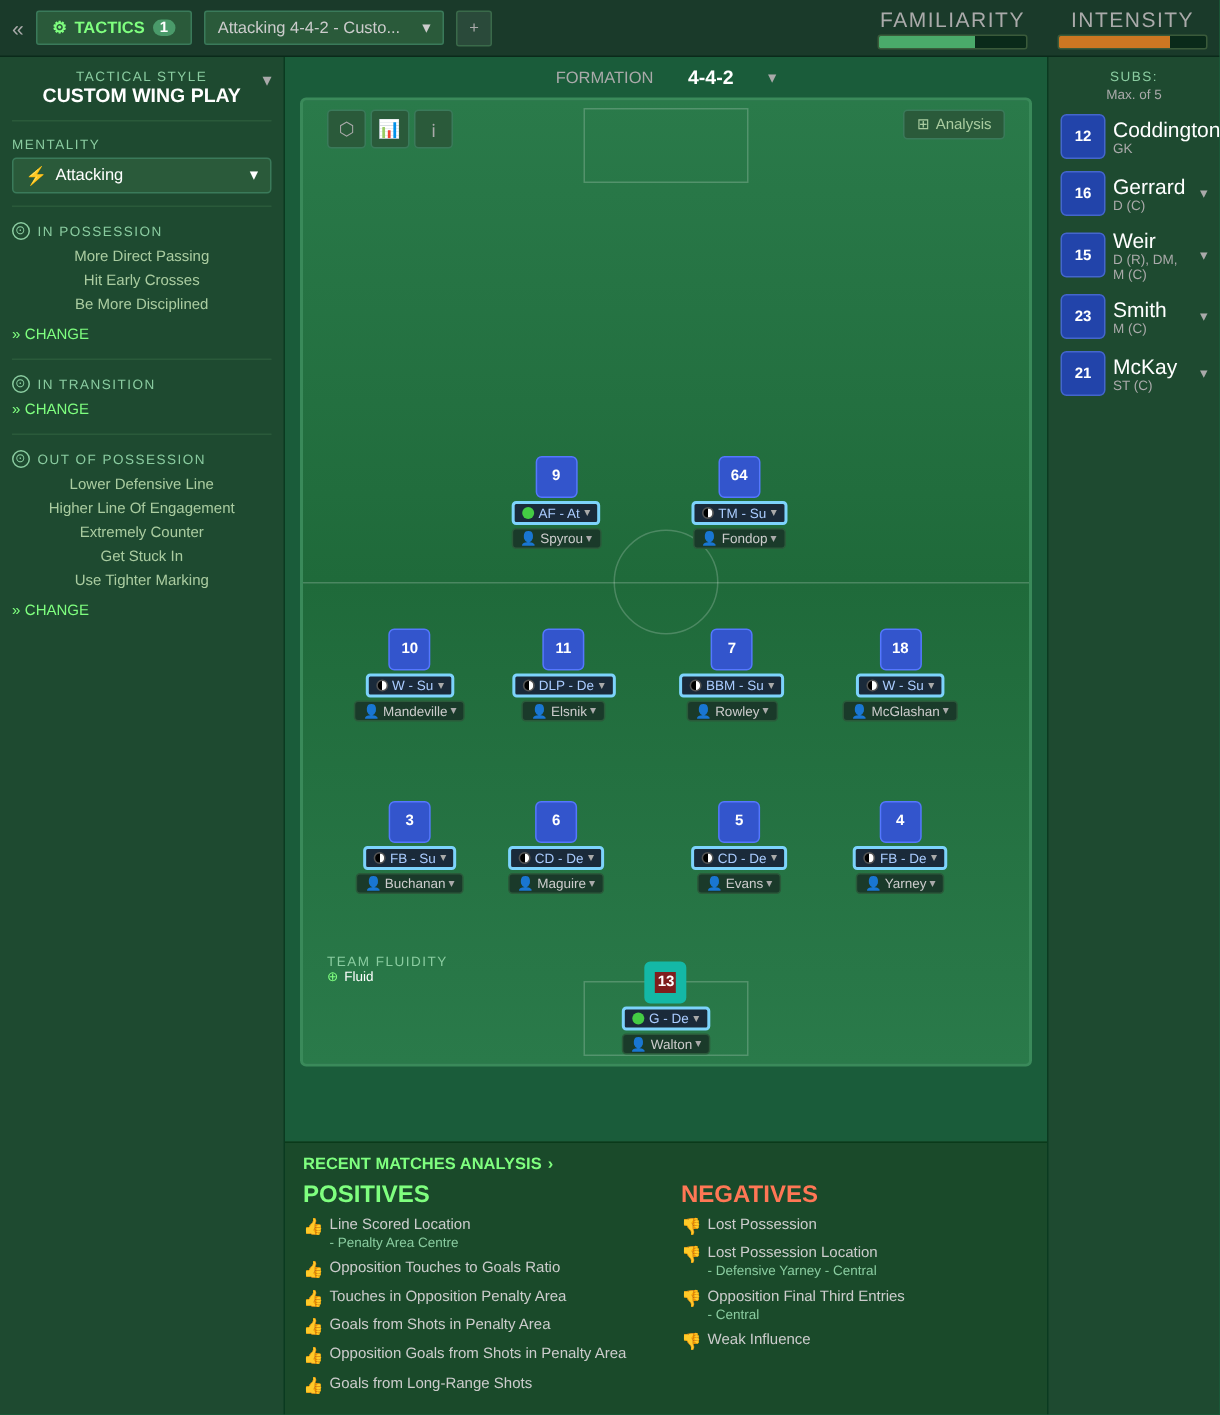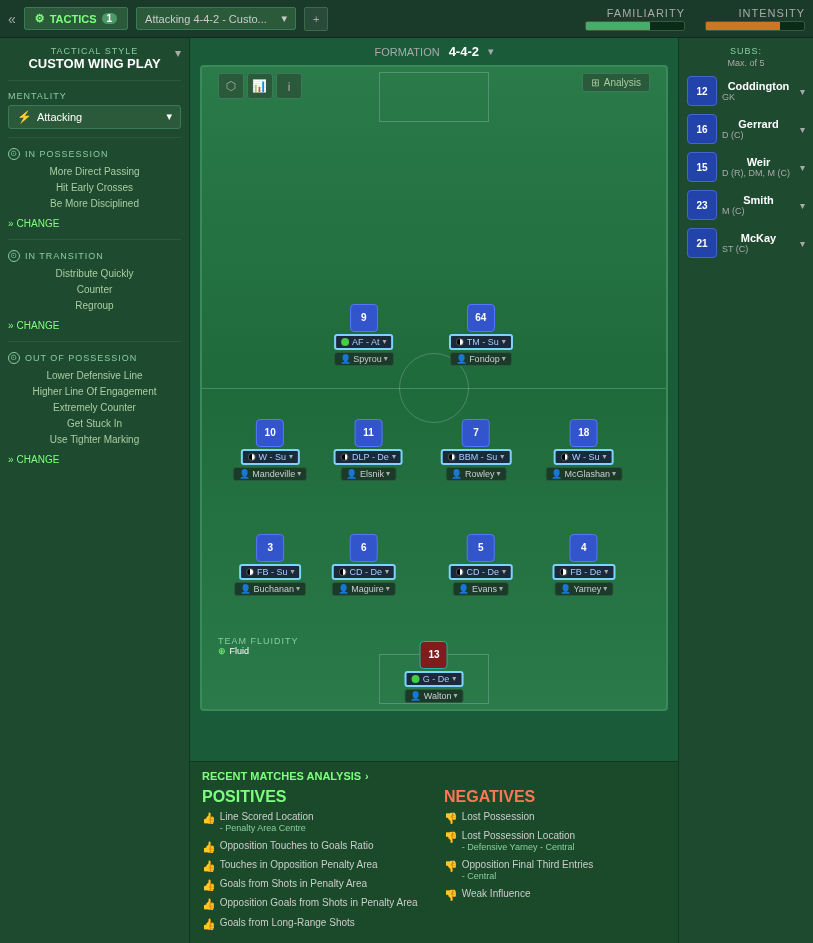--- a/index.html
+++ b/index.html
@@ -72,23 +72,23 @@
       border-radius: 2px;
       cursor: pointer;
     }
     .familiarity-section {
       margin-left: auto;
       display: flex;
       gap: 20px;
       align-items: center;
     }
     .bar-label {
-      font-size: 11px;
+      font-size: 14px;
       color: #aaa;
-      text-align: right;
+      text-align: center;
       margin-bottom: 2px;
       letter-spacing: 1px;
     }
     .bar-track {
       background: #0a2a1a;
       border: 1px solid #3a5a3a;
       height: 10px;
       width: 100px;
       border-radius: 2px;
       overflow: hidden;
@@ -203,21 +203,21 @@
     .center-area {
       flex: 1;
       display: flex;
       flex-direction: column;
       background: #1a5c3a;
     }
     .formation-bar {
       display: flex;
       align-items: center;
       justify-content: center;
-      gap: 9px;
+      gap: 23px;
       padding: 6px;
       font-size: 11px;
       color: #aaa;
     }
     .formation-value {
       font-size: 13px;
       color: #fff;
       font-weight: bold;
     }
     .pitch-area {
@@ -253,21 +253,21 @@
       display: flex;
       align-items: center;
       justify-content: center;
       color: #fff;
       font-size: 10px;
       font-weight: bold;
       border: 1px solid #5577ff;
     }
     .shirt-green {
       background: #7f1d1d;
-      border: 1px solid #14b8a6;
+      border: 7px solid #14b8a6;
     }
     .role-badge {
       background: #1a2a3a;
       border: 2px solid #7dd3fc;
       border-radius: 3px;
       padding: 1px 5px;
       font-size: 9px;
       color: #aaccff;
       display: flex;
       align-items: center;
@@ -361,21 +361,21 @@
     }
     .fluidity-value {
       color: #fff;
       display: flex;
       align-items: center;
       gap: 4px;
     }
 
     
     .right-panel {
-      width: 135px;
+      width: 115px;
       background: #1e4a30;
       border-left: 1px solid #0a3a20;
       padding: 8px;
       flex-shrink: 0;
     }
     .subs-header {
       text-align: center;
       font-size: 9px;
       color: #8acca0;
       letter-spacing: 1px;
@@ -405,24 +405,23 @@
       color: #fff;
       font-size: 10px;
       font-weight: bold;
       border: 1px solid #4466cc;
       flex-shrink: 0;
     }
     .sub-info {
       flex: 1;
     }
     .sub-name {
-      font-size: 11px;
+      font-size: 14px;
       color: #fff;
-      font-weight: bold;
-      text-align: center;
+      font-weight: normal;
     }
     .sub-pos {
       font-size: 9px;
       color: #aaa;
     }
     .sub-arrow {
       color: #aaa;
       font-size: 10px;
     }
 
@@ -572,25 +571,20 @@
     </div>
     <button class="change-btn">
       <span>»</span>
       <span>CHANGE</span>
     </button>
     <hr class="divider">
     <div class="section-header">
       <span class="circle-icon">⊙</span>
       <span>IN TRANSITION</span>
     </div>
-    <div class="section-content">
-      <div>Distribute Quickly</div>
-      <div>Counter</div>
-      <div>Regroup</div>
-    </div>
     <button class="change-btn">
       <span>»</span>
       <span>CHANGE</span>
     </button>
     <hr class="divider">
     <div class="section-header">
       <span class="circle-icon">⊙</span>
       <span>OUT OF POSSESSION</span>
     </div>
     <div class="section-content">

